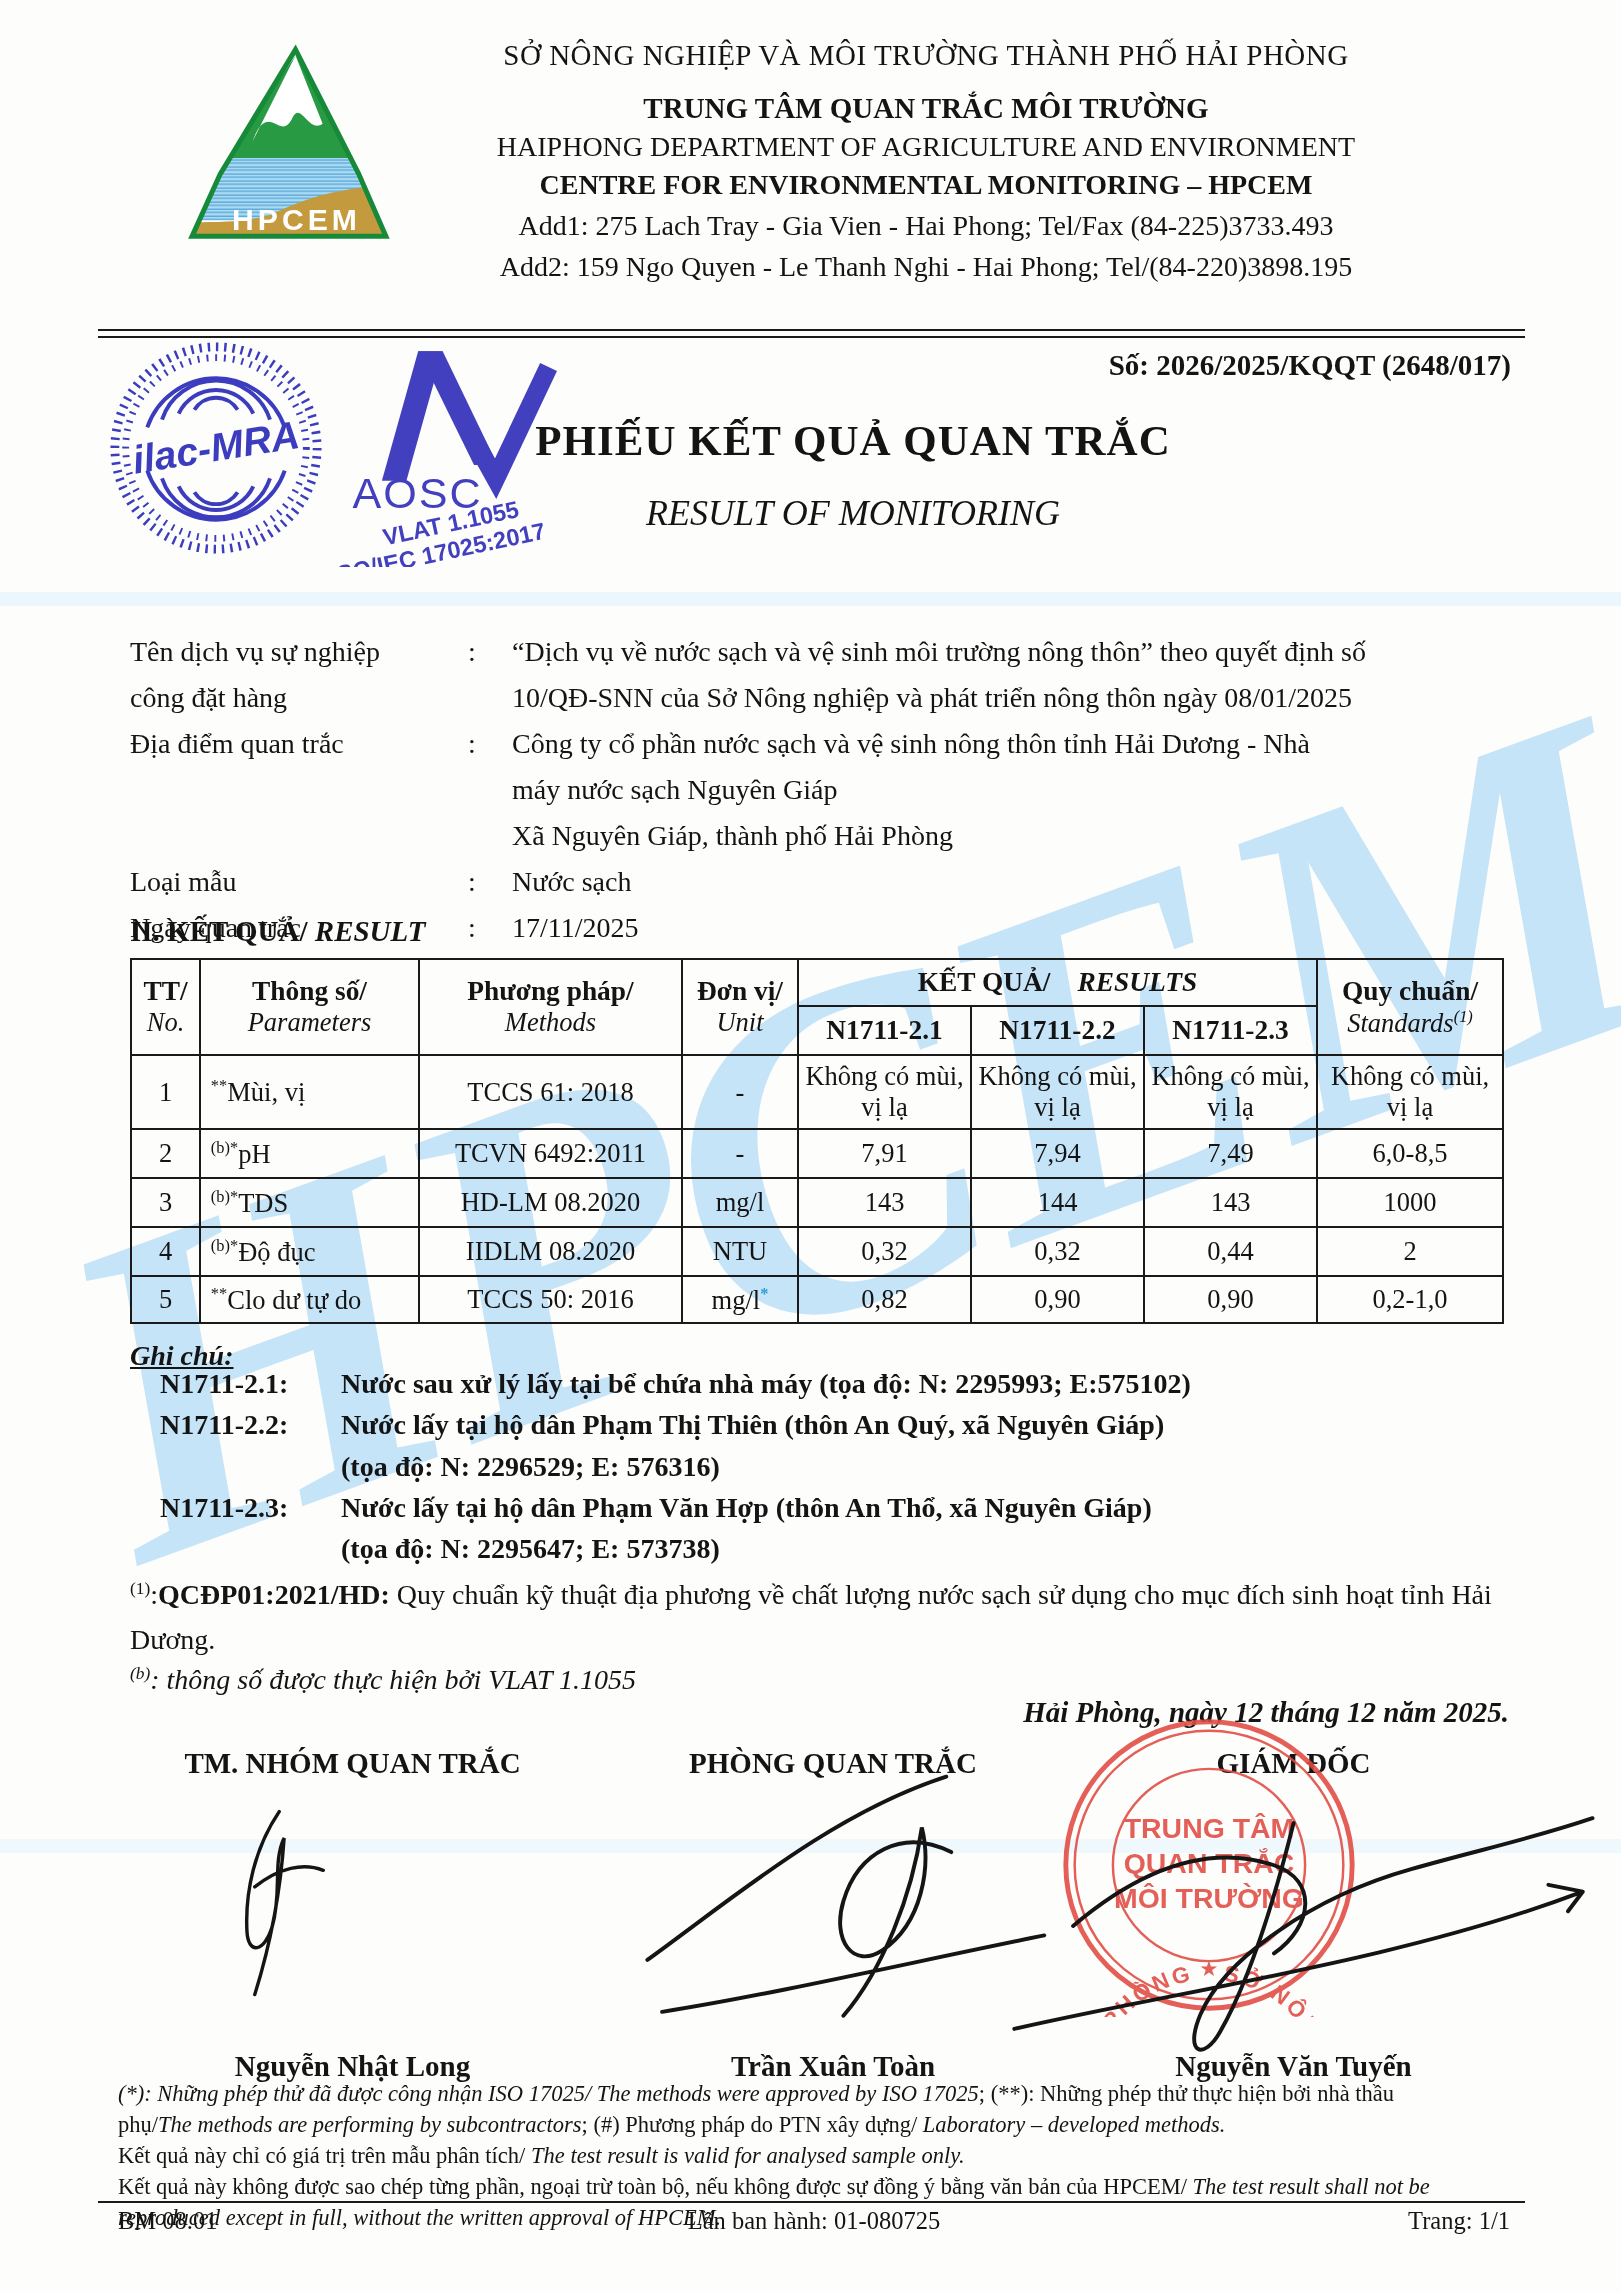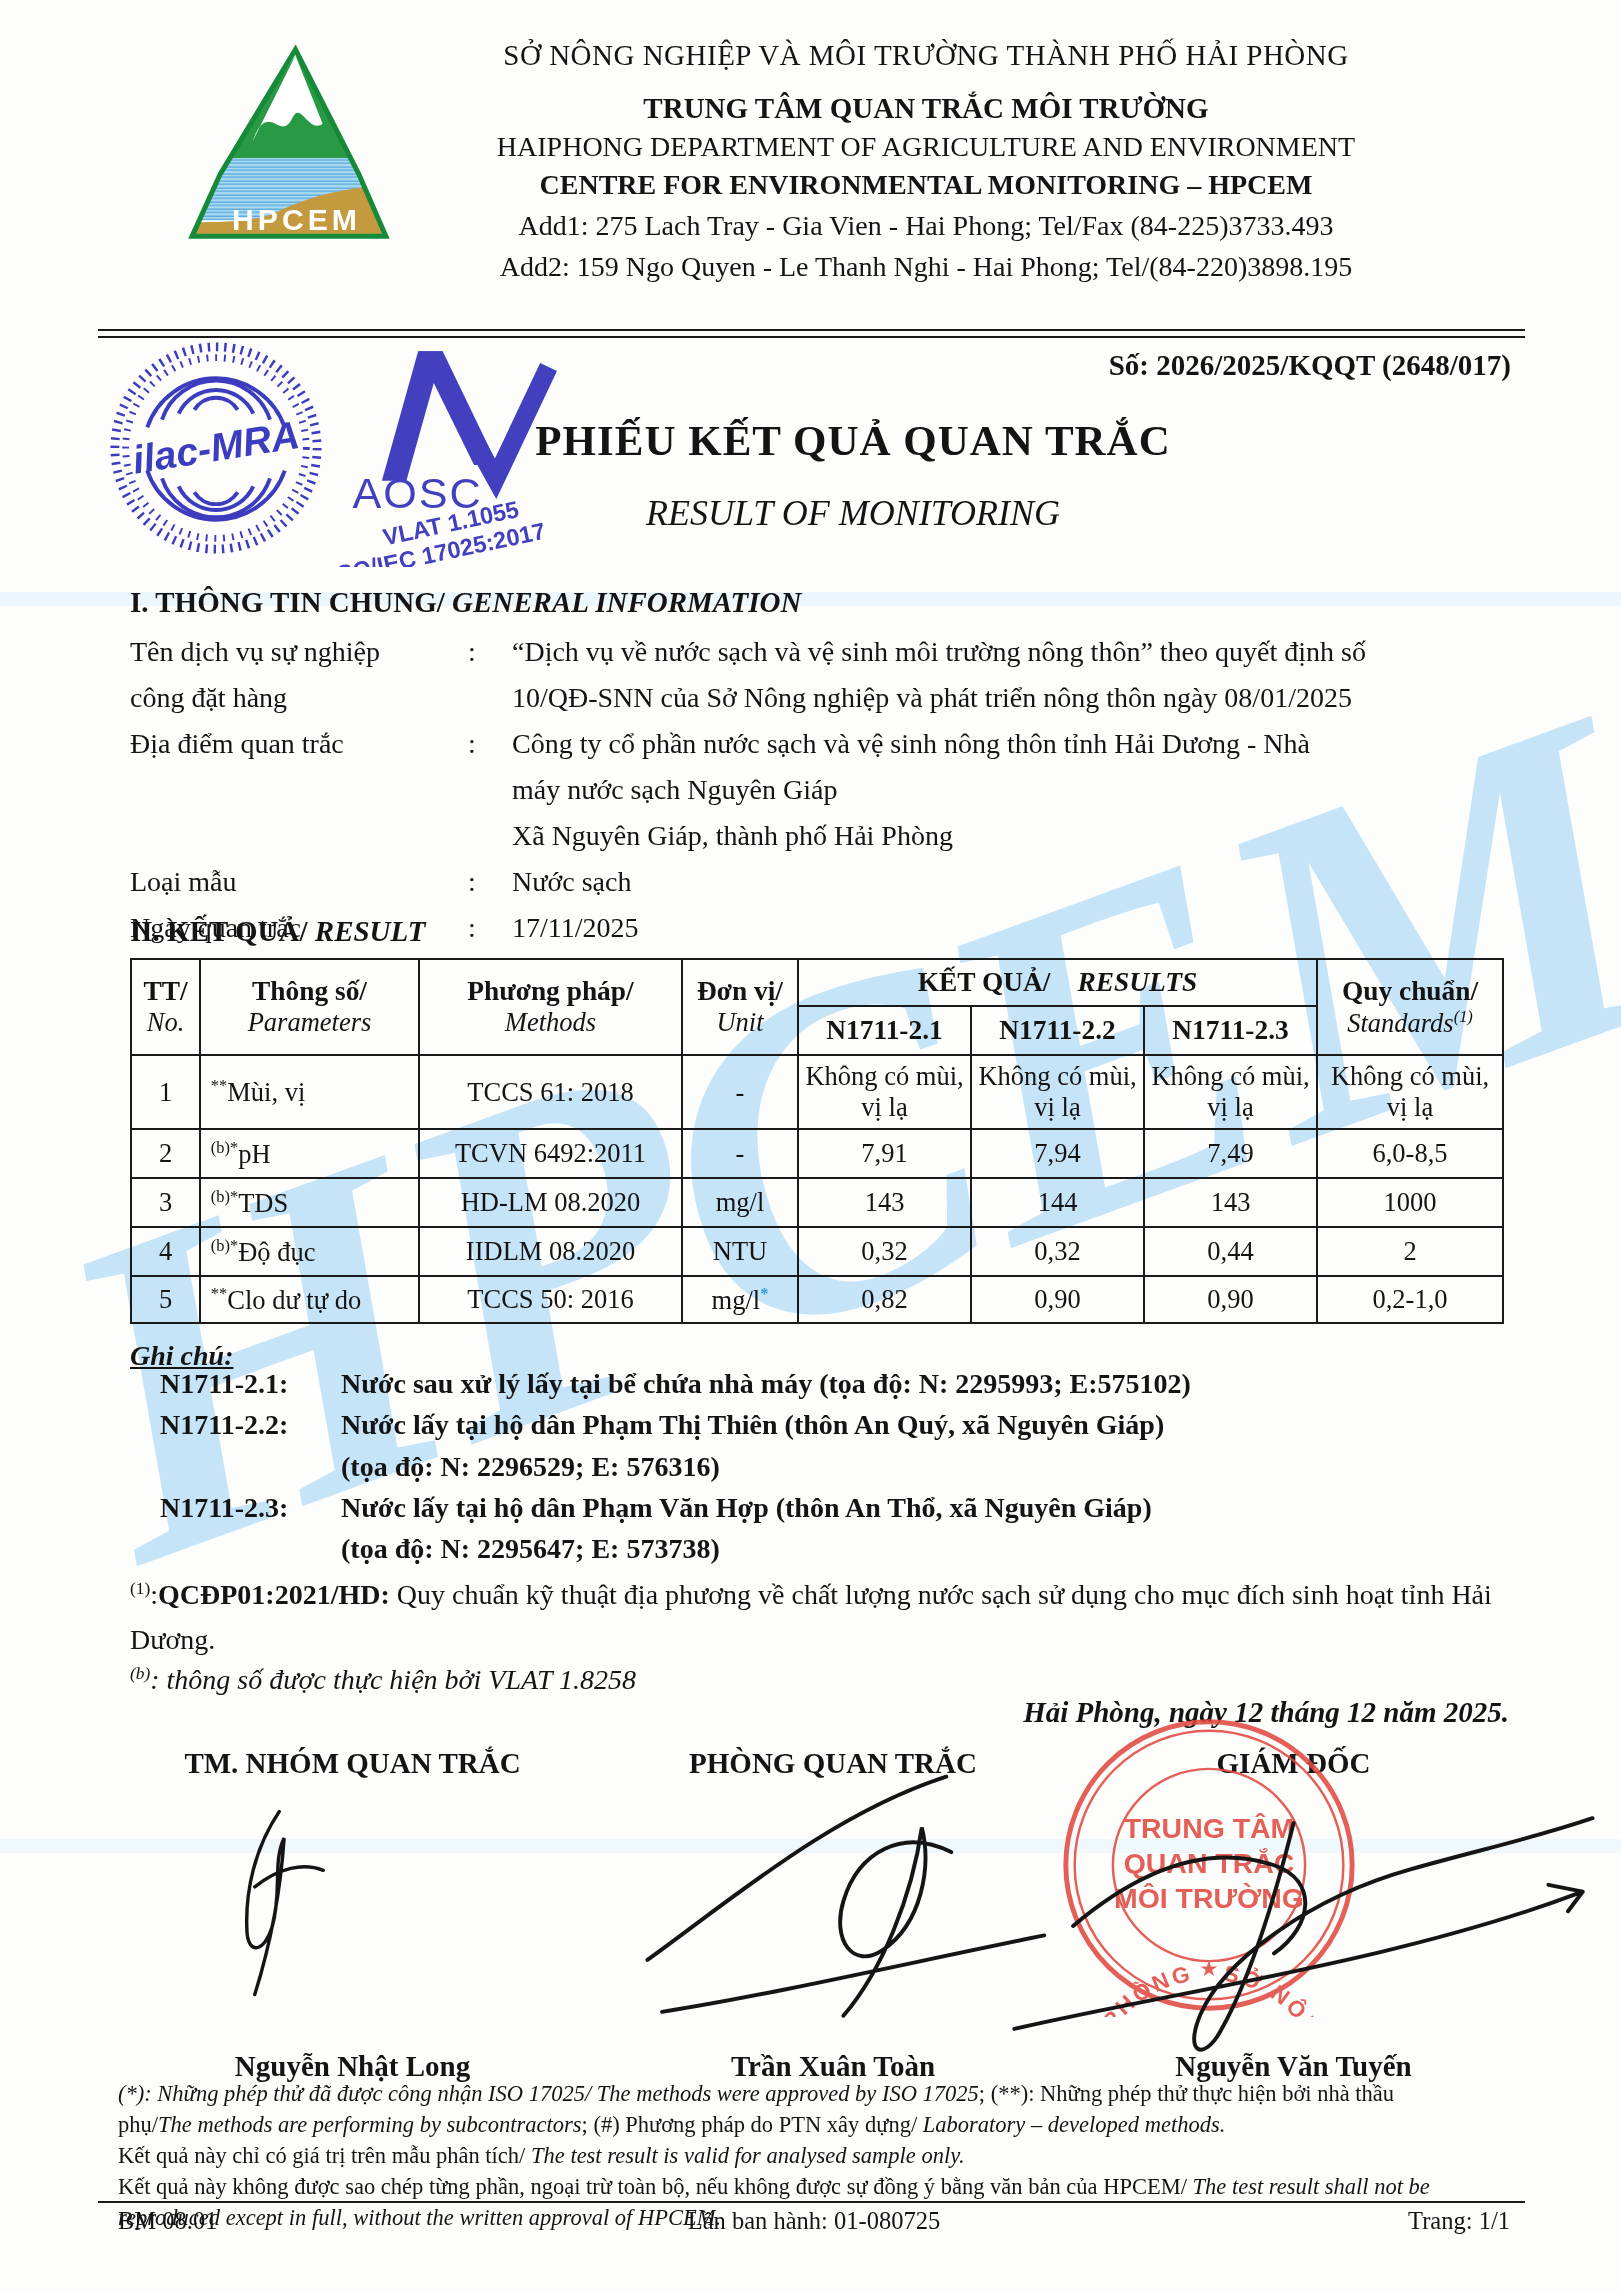--- a/index.html
+++ b/index.html
@@ -139,23 +139,20 @@
     <path d="M 148,112 L 178,166 L 232,52" stroke="#4340bf" stroke-width="19" fill="none"></path>
     <text x="32" y="196" font-size="44" fill="#4340bf" letter-spacing="2">AOSC</text>
     <text x="62" y="220" font-size="24" font-weight="bold" fill="#4340bf" transform="rotate(-12 130 212)">VLAT 1.1055</text>
     <text x="8" y="250" font-size="24" font-weight="bold" fill="#4340bf" transform="rotate(-12 120 242)">ISO/IEC 17025:2017</text>
   </svg>
 
   <div class="docno">Số: 2026/2025/KQQT (2648/017)</div>
   <div class="title">PHIẾU KẾT QUẢ QUAN TRẮC</div>
   <div class="subtitle">RESULT OF MONITORING</div>
 
-  <div class="sechead" style="top:586px">
-    <span>I. THÔNG TIN CHUNG/ </span><span class="en">GENERAL INFORMATION</span>
-  </div>
 
   <div class="info">
     <div class="inforow">
       <div class="lab">
         <div>Tên dịch vụ sự nghiệp</div>
         <div>công đặt hàng</div>
       </div>
       <div class="col">:</div>
       <div class="val">
         <div>“Dịch vụ về nước sạch và vệ sinh môi trường nông thôn” theo quyết định số</div>
@@ -312,21 +309,21 @@
     <span class="nid">N1711-2.3:</span><span class="ntx">Nước lấy tại hộ dân Phạm Văn Hợp (thôn An Thổ, xã Nguyên Giáp)</span>
   </div>
   <div class="noteitem" style="top:1533px">
     <span class="nid"></span><span class="ntx">(tọa độ: N: 2295647; E: 573738)</span>
   </div>
 
   <div class="fn" style="top:1566px">
     <sup>(1)</sup><span>:</span><span class="fb">QCĐP01:2021/HD:</span><span> Quy chuẩn kỹ thuật địa phương về chất lượng nước sạch sử dụng cho mục đích sinh hoạt tỉnh Hải Dương.</span>
   </div>
   <div class="fn fnb" style="top:1651px">
-    <sup>(b)</sup><span>: thông số được thực hiện bởi VLAT 1.8258</span>
+    <sup>(b)</sup><span>: thông số được thực hiện bởi VLAT 1.1055</span>
   </div>
 
   <div class="dateline">Hải Phòng, ngày 12 tháng 12 năm 2025.</div>
 
   <div class="role" style="left:127px;width:451px">TM. NHÓM QUAN TRẮC</div>
   <div class="role" style="left:627px;width:412px">PHÒNG QUAN TRẮC</div>
   <div class="role" style="left:1078px;width:431px">GIÁM ĐỐC</div>
 
   <svg class="redstamp stampsvg" width="304" height="304" viewBox="0 0 310 310">
     <defs>

